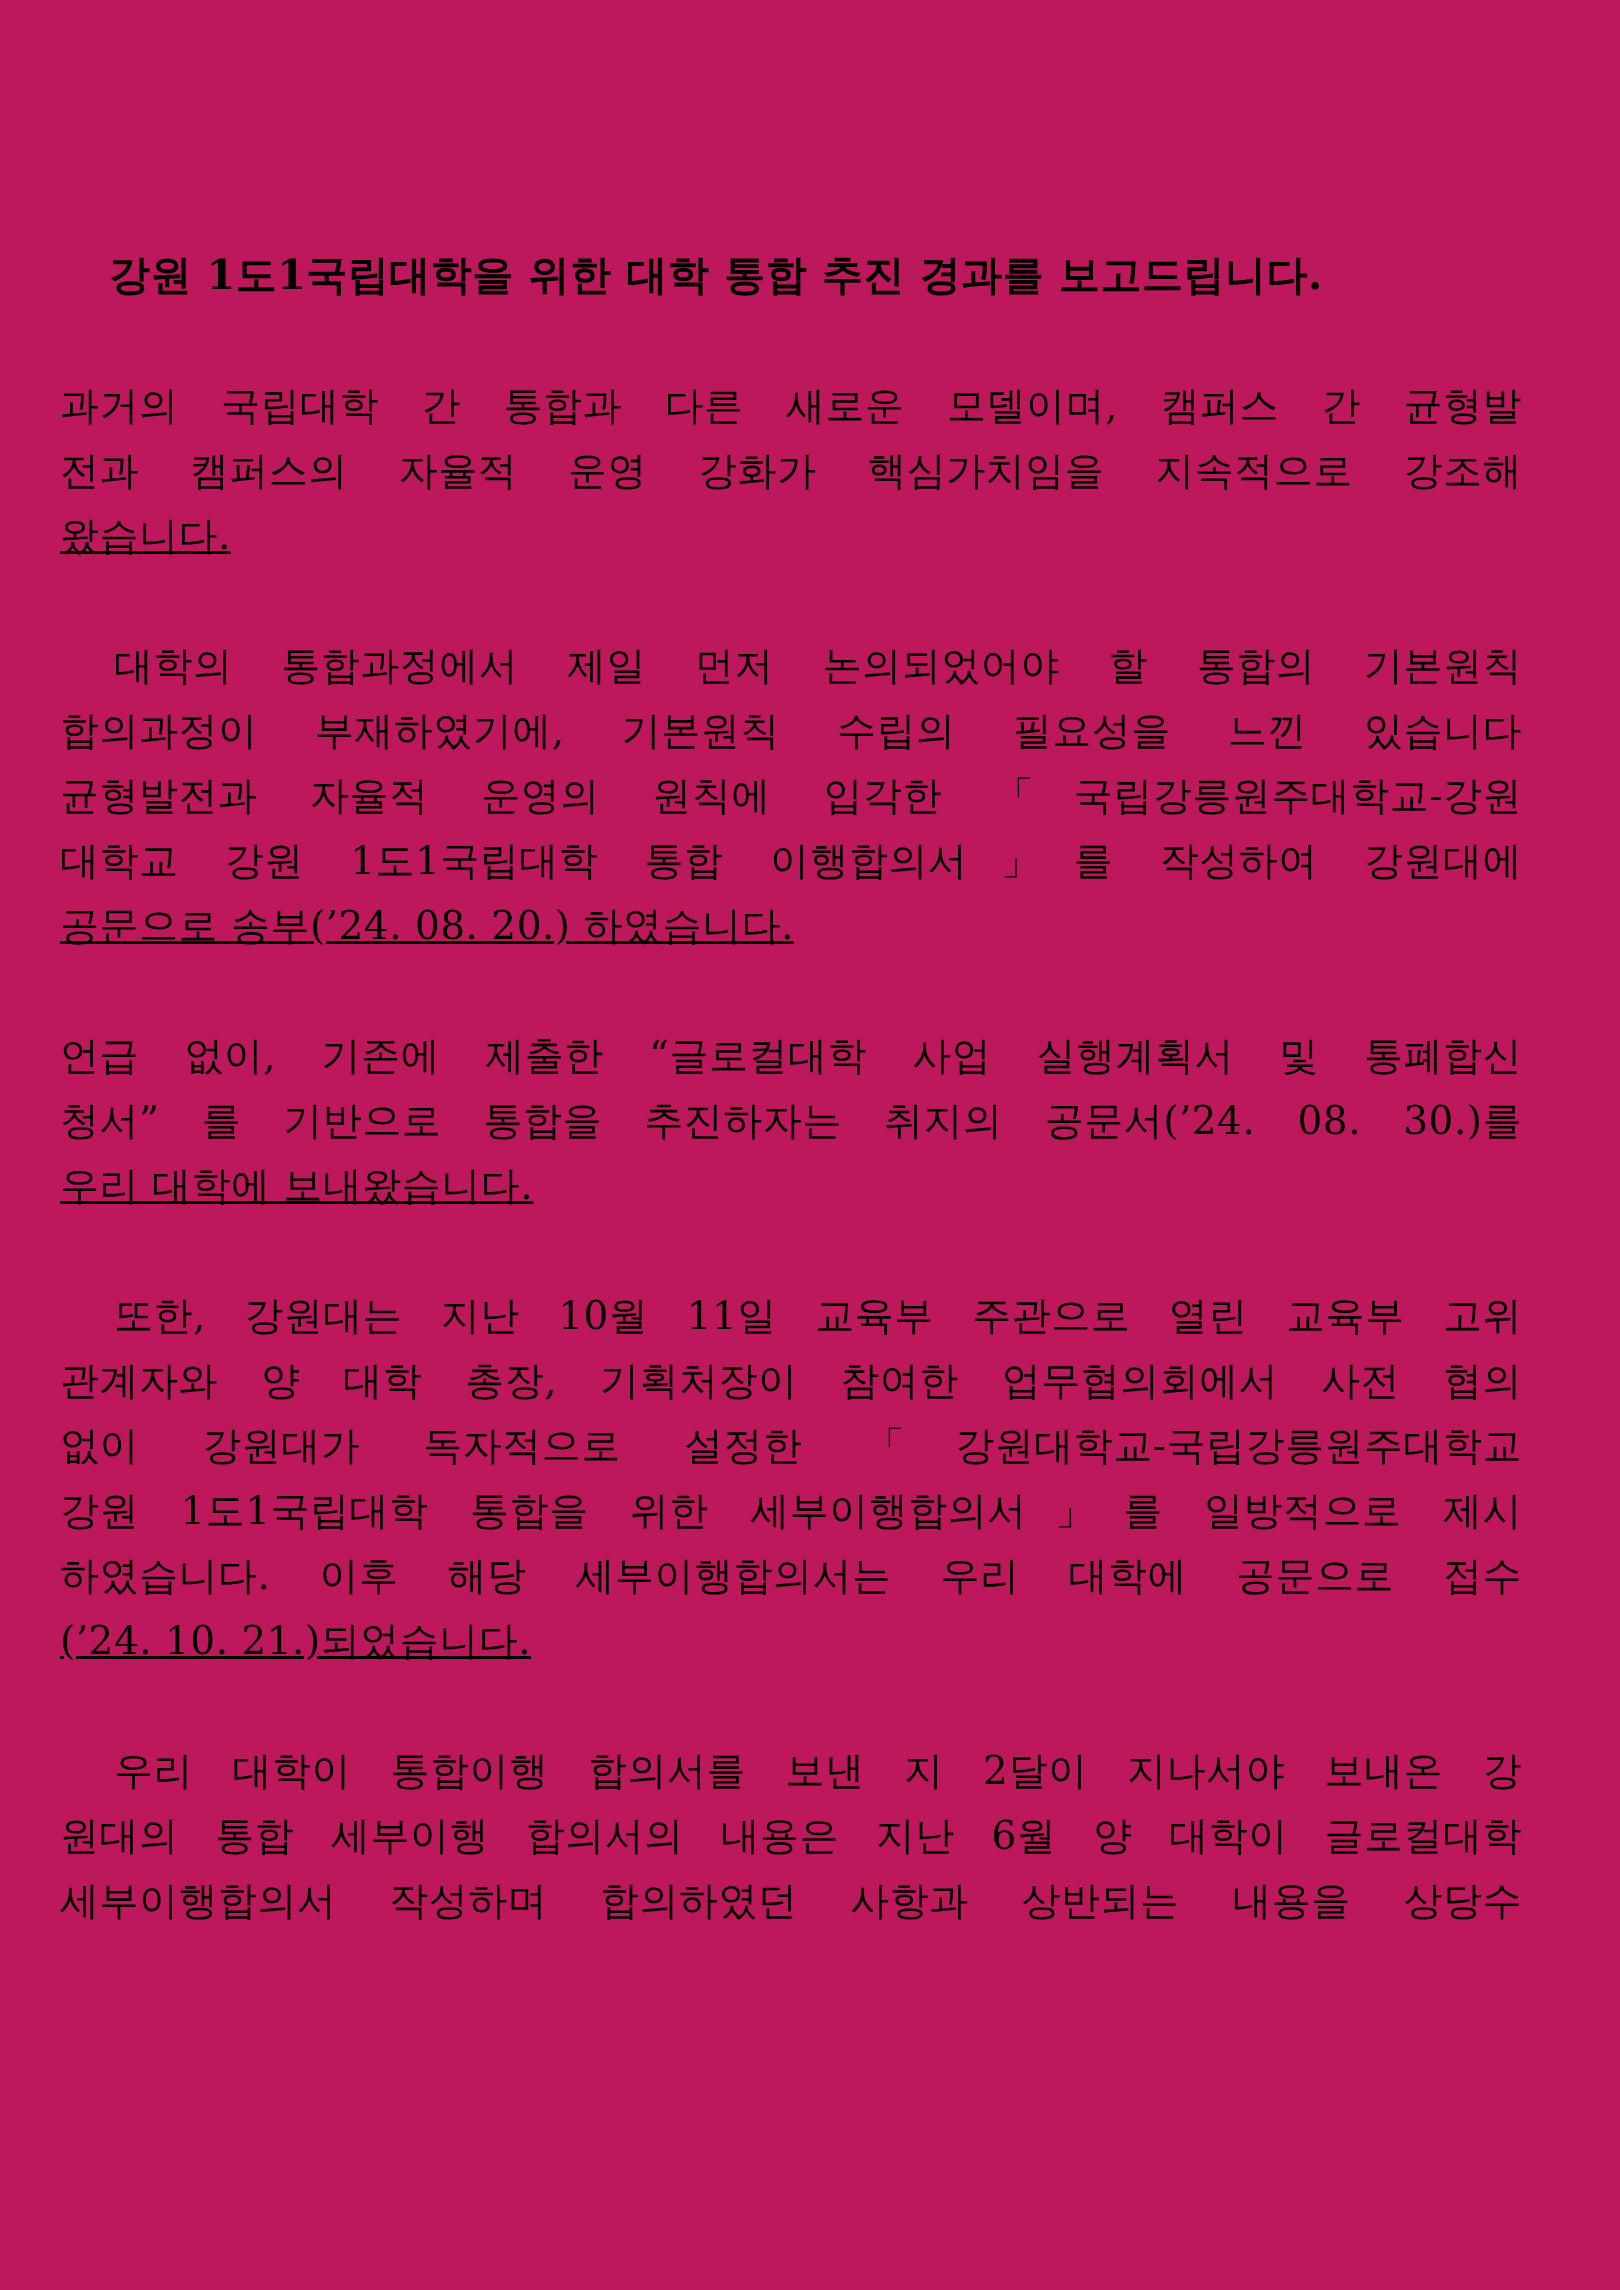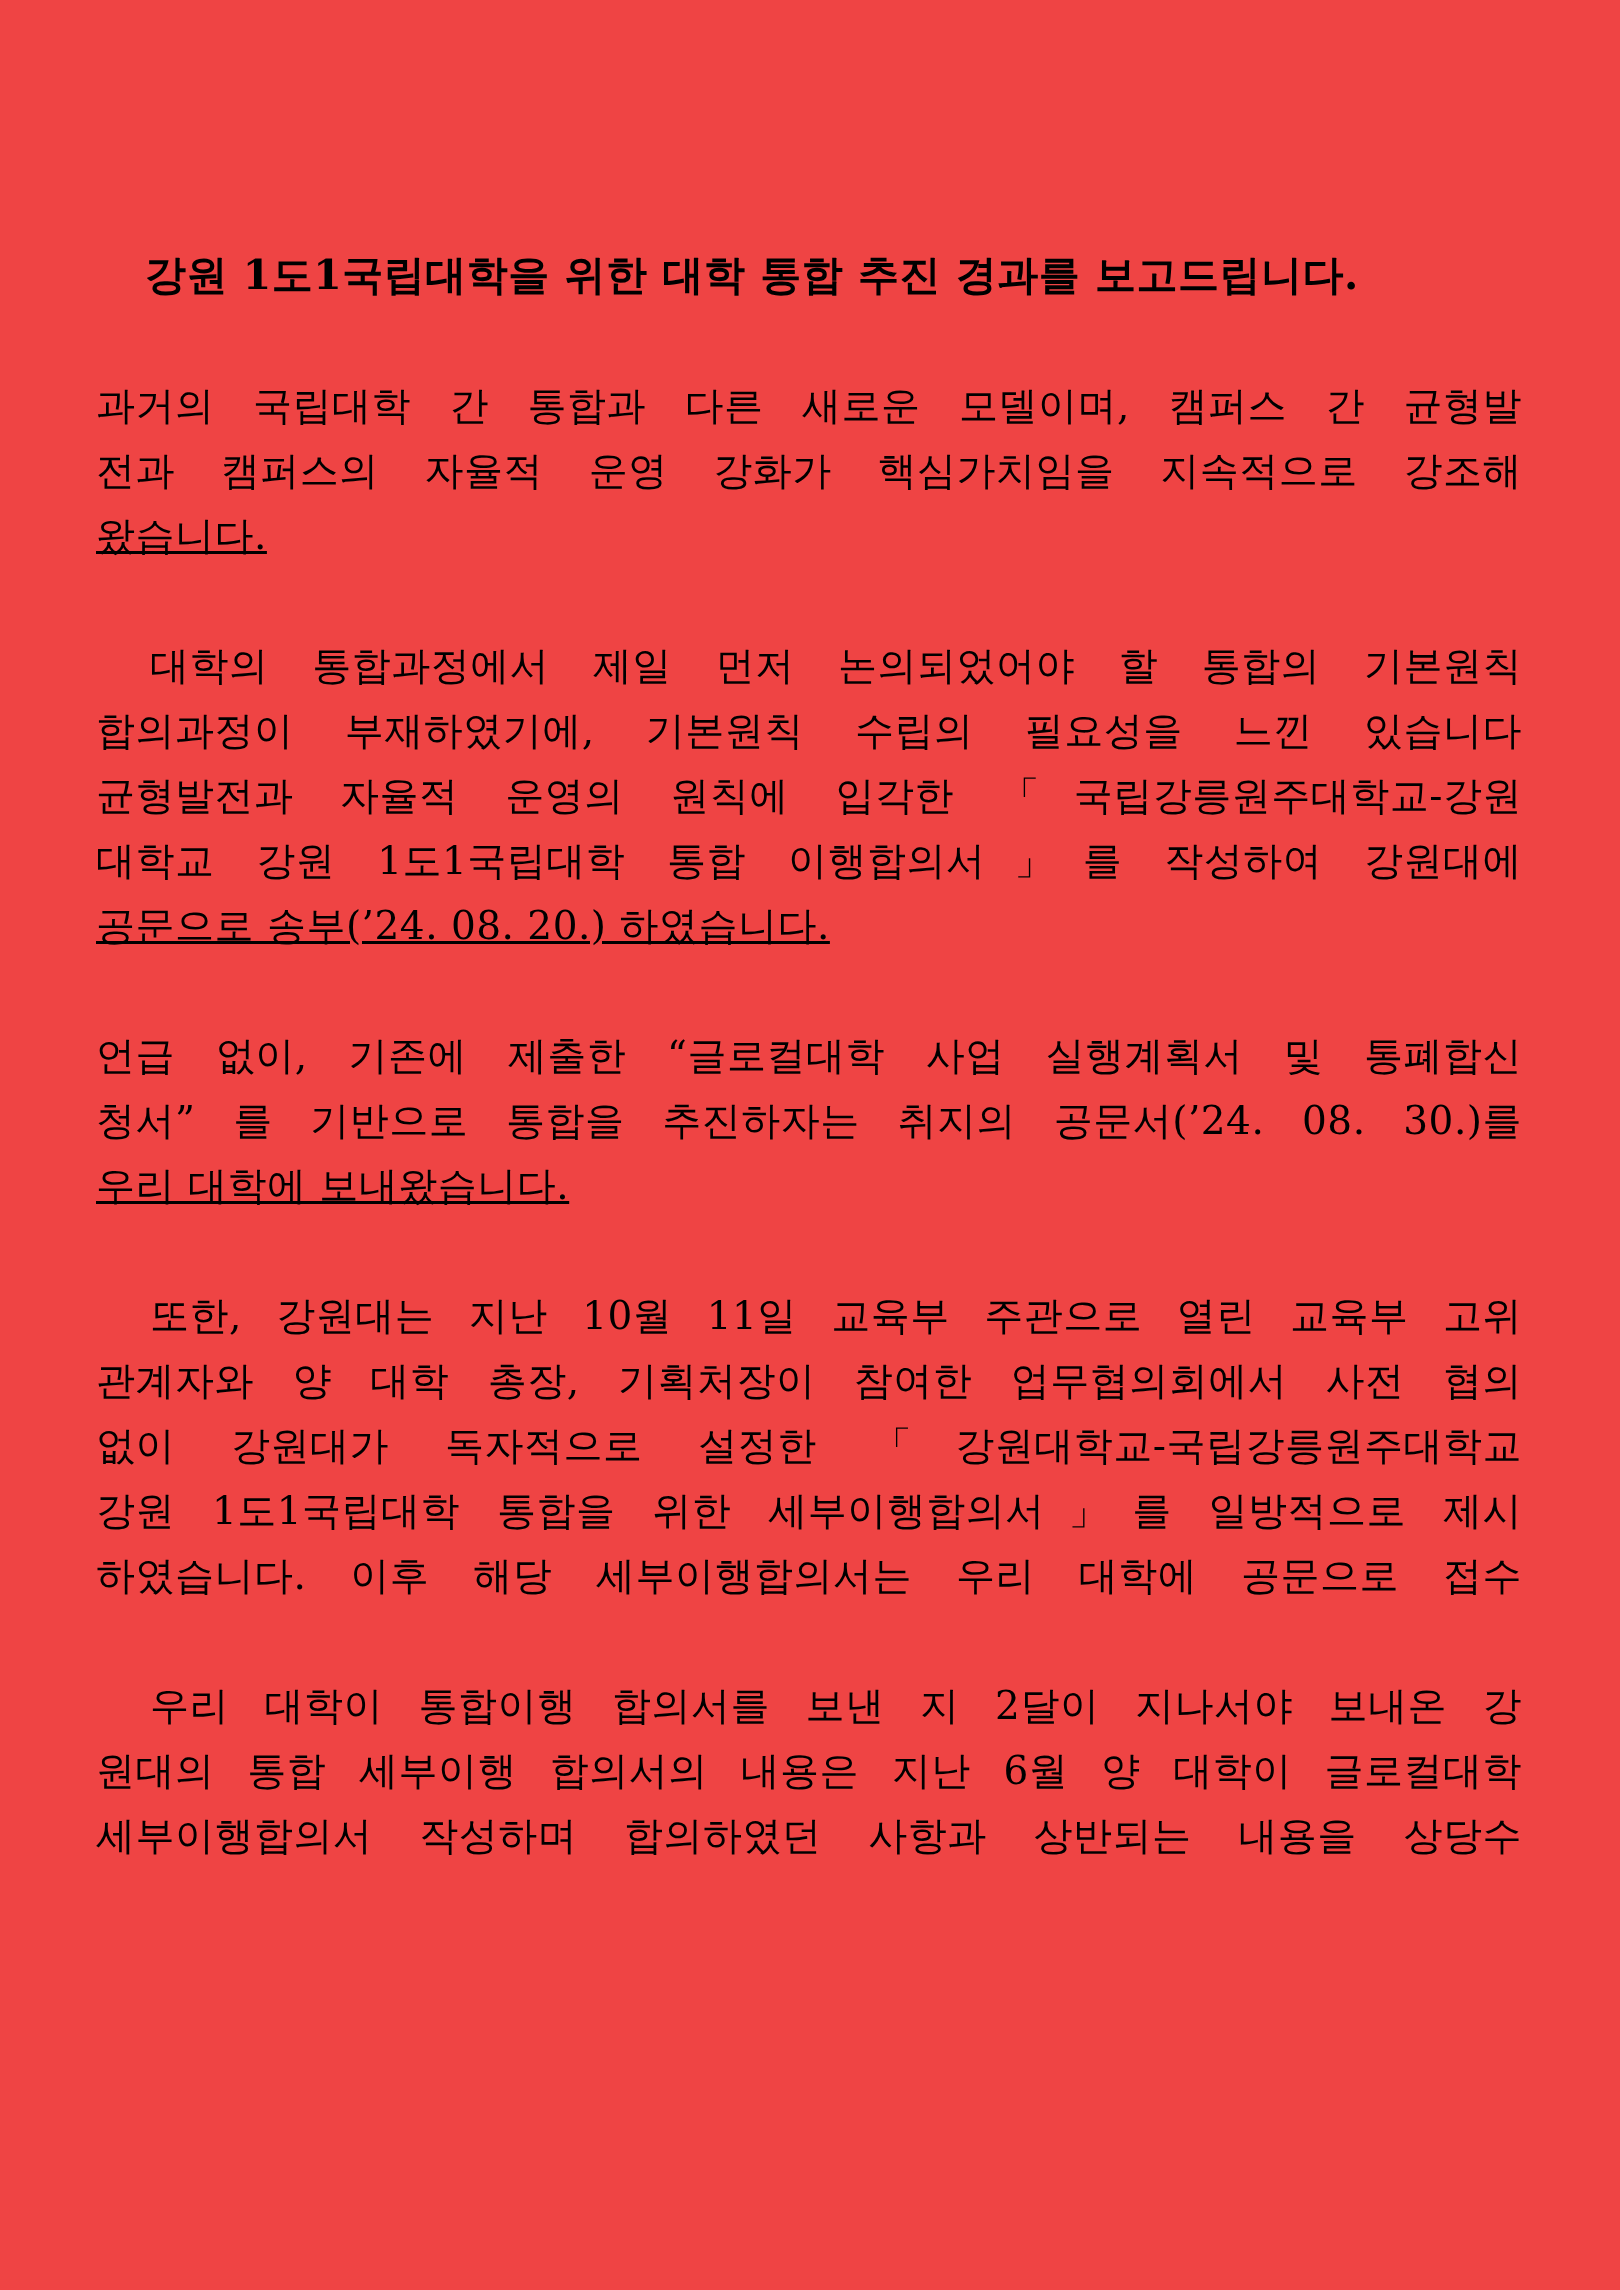--- a/index.html
+++ b/index.html
@@ -4,23 +4,23 @@
 <style>
   html, body {
     margin: 0;
     padding: 0;
     background: #ffffff;
   }
   .page {
     position: relative;
     width: 1620px;
     height: 2291px;
-    background: #ef4444;
+    background: #be185d;
     box-sizing: border-box;
-    padding: 243px 98px 0 96px;
+    padding: 243px 98px 0 60px;
     font-family: "DejaVu Serif", "Liberation Serif", serif;
     color: #000000;
     overflow: hidden;
   }
   .doc-title {
     font-size: 41px;
     font-weight: bold;
     line-height: 65px;
     text-indent: 49px;
     white-space: nowrap;
@@ -67,20 +67,21 @@
         <div class="line">언급 없이, 기존에 제출한 “글로컬대학 사업 실행계획서 및 통폐합신</div>
         <div class="line">청서” 를 기반으로 통합을 추진하자는 취지의 공문서(’24. 08. 30.)를</div>
         <div class="line last">우리 대학에 보내왔습니다.</div>
       </div>
       <div class="paragraph">
         <div class="line first">또한, 강원대는 지난 10월 11일 교육부 주관으로 열린 교육부 고위</div>
         <div class="line">관계자와 양 대학 총장, 기획처장이 참여한 업무협의회에서 사전 협의</div>
         <div class="line">없이 강원대가 독자적으로 설정한 「강원대학교-국립강릉원주대학교</div>
         <div class="line">강원 1도1국립대학 통합을 위한 세부이행합의서」를 일방적으로 제시</div>
         <div class="line">하였습니다. 이후 해당 세부이행합의서는 우리 대학에 공문으로 접수</div>
+        <div class="line last">(’24. 10. 21.)되었습니다.</div>
       </div>
       <div class="paragraph">
         <div class="line first">우리 대학이 통합이행 합의서를 보낸 지 2달이 지나서야 보내온 강</div>
         <div class="line">원대의 통합 세부이행 합의서의 내용은 지난 6월 양 대학이 글로컬대학</div>
         <div class="line">세부이행합의서 작성하며 합의하였던 사항과 상반되는 내용을 상당수</div>
       </div>
     </div>
 </div>
 
 

